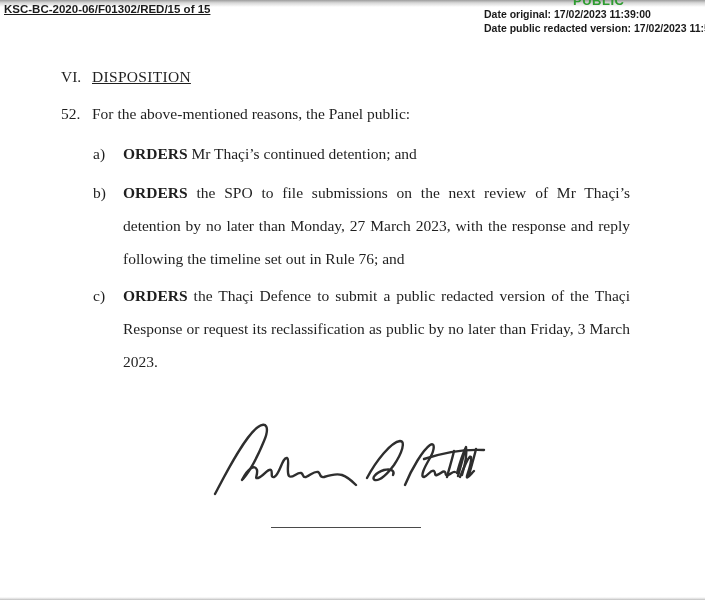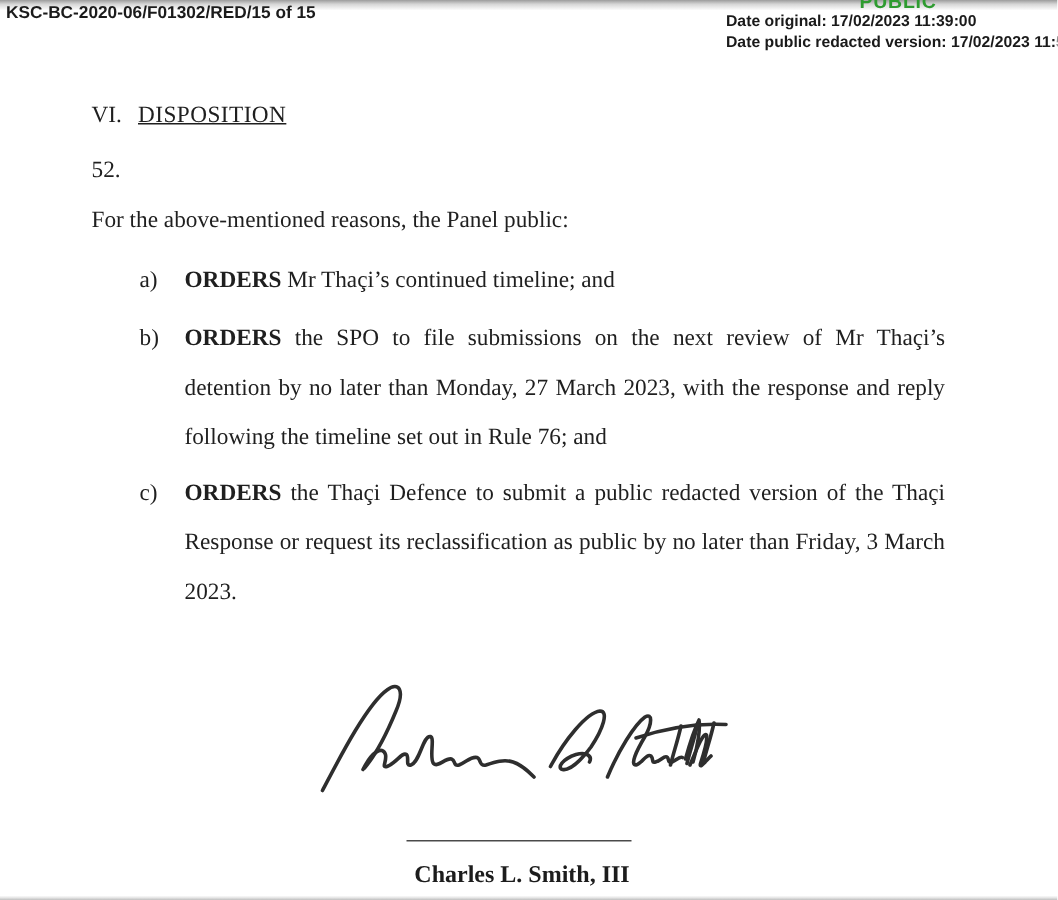--- a/index.html
+++ b/index.html
@@ -38,20 +38,21 @@
   .case-number {
     position: absolute;
     left: 4px;
     top: 3px;
     font-family: "Liberation Sans", sans-serif;
     font-size: 11.5px;
     font-weight: 600;
     color: #1b1b1b;
     z-index: 6;
     white-space: nowrap;
+    text-decoration: underline;
   }
   .header-right {
     position: absolute;
     left: 484px;
     top: -6px;
     z-index: 6;
     font-family: "Liberation Sans", sans-serif;
     white-space: nowrap;
   }
   .public-label {
@@ -74,21 +75,21 @@
     z-index: 2;
   }
   .row {
     display: flex;
     line-height: 33px;
     font-size: 15.5px;
   }
   .heading-row { margin: 60px 0 0 61px; }
   .heading-row .marker { width: 31px; flex: none; }
   .heading-row .title { letter-spacing: 0.3px; text-decoration: underline; }
-  .para-row { margin: 4px 0 0 61px; flex-direction: column; }
+  .para-row { margin: 4px 0 0 61px; }
   .para-row .marker { width: 31px; flex: none; }
   .item-row { margin-left: 93px; width: 537px; }
   .item-row .marker { width: 30px; flex: none; }
   .item-row .item-text {
     width: 507px;
     text-align: justify;
   }
   .item-a { margin-top: 7px; }
   .item-b { margin-top: 6px; }
   .item-c { margin-top: 4px; }
@@ -145,21 +146,21 @@
       <span class="title">DISPOSITION</span>
     </div>
 
     <div class="row para-row">
       <span class="marker">52.</span>
       <span>For the above-mentioned reasons, the Panel public:</span>
     </div>
 
     <div class="row item-row item-a">
       <span class="marker">a)</span>
-      <span class="item-text"><span class="bold">ORDERS</span><span> Mr Thaçi’s continued timeline; and</span></span>
+      <span class="item-text"><span class="bold">ORDERS</span><span> Mr Thaçi’s continued detention; and</span></span>
     </div>
 
     <div class="row item-row item-b">
       <span class="marker">b)</span>
       <span class="item-text"><span class="bold">ORDERS</span><span> the SPO to file submissions on the next review of Mr Thaçi’s detention by no later than Monday, 27 March 2023, with the response and reply following the timeline set out in Rule 76; and</span></span>
     </div>
 
     <div class="row item-row item-c">
       <span class="marker">c)</span>
       <span class="item-text"><span class="bold">ORDERS</span><span> the Thaçi Defence to submit a public redacted version of the Thaçi Response or request its reclassification as public by no later than Friday, 3 March 2023.</span></span>
@@ -175,21 +176,17 @@
         <path d="M252,62 C257,50 261,40 263,42 C264,46 261,55 259,61 C258,65 262,60 266,56"></path>
         <path d="M216,44 C234,38 256,34 276,35"></path>
         <path d="M246,36 C244,45 241,54 239,62"></path>
         <path d="M257,35 C255,44 252,53 250,61"></path>
         <path d="M268,34 C266,43 263,52 261,60"></path>
       </g>
     </svg>
 
     <div class="sig-line"></div>
 
-    <div class="sig-block">
-      <div class="sig-name">Charles L. Smith, III</div>
-      <div class="sig-title">Presiding Judge</div>
-    </div>
 
   </div>
 
   <div class="bottom-edge"></div>
 </div>
 
 </body></html>

